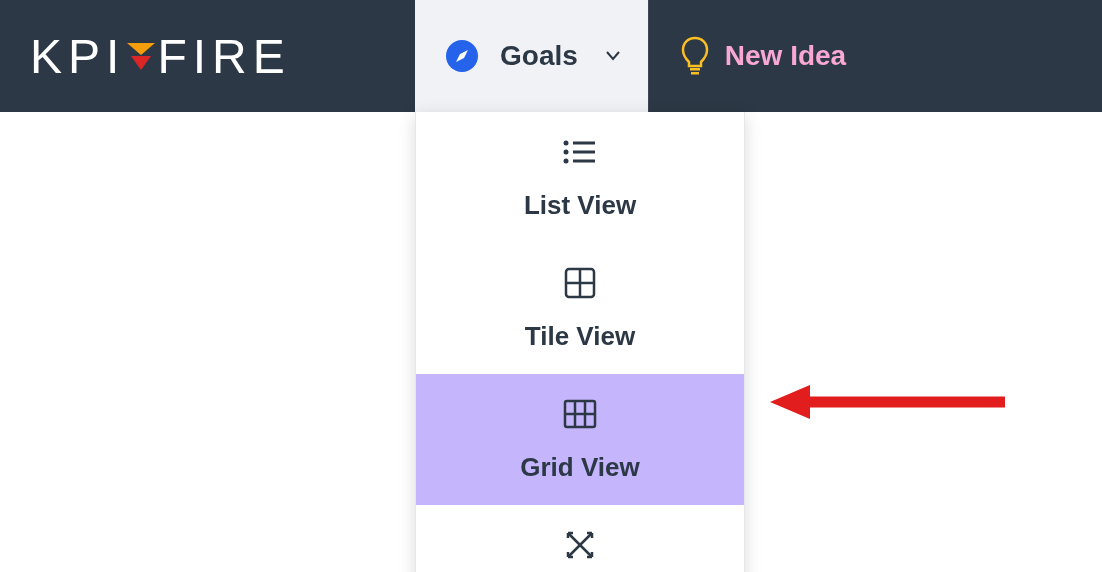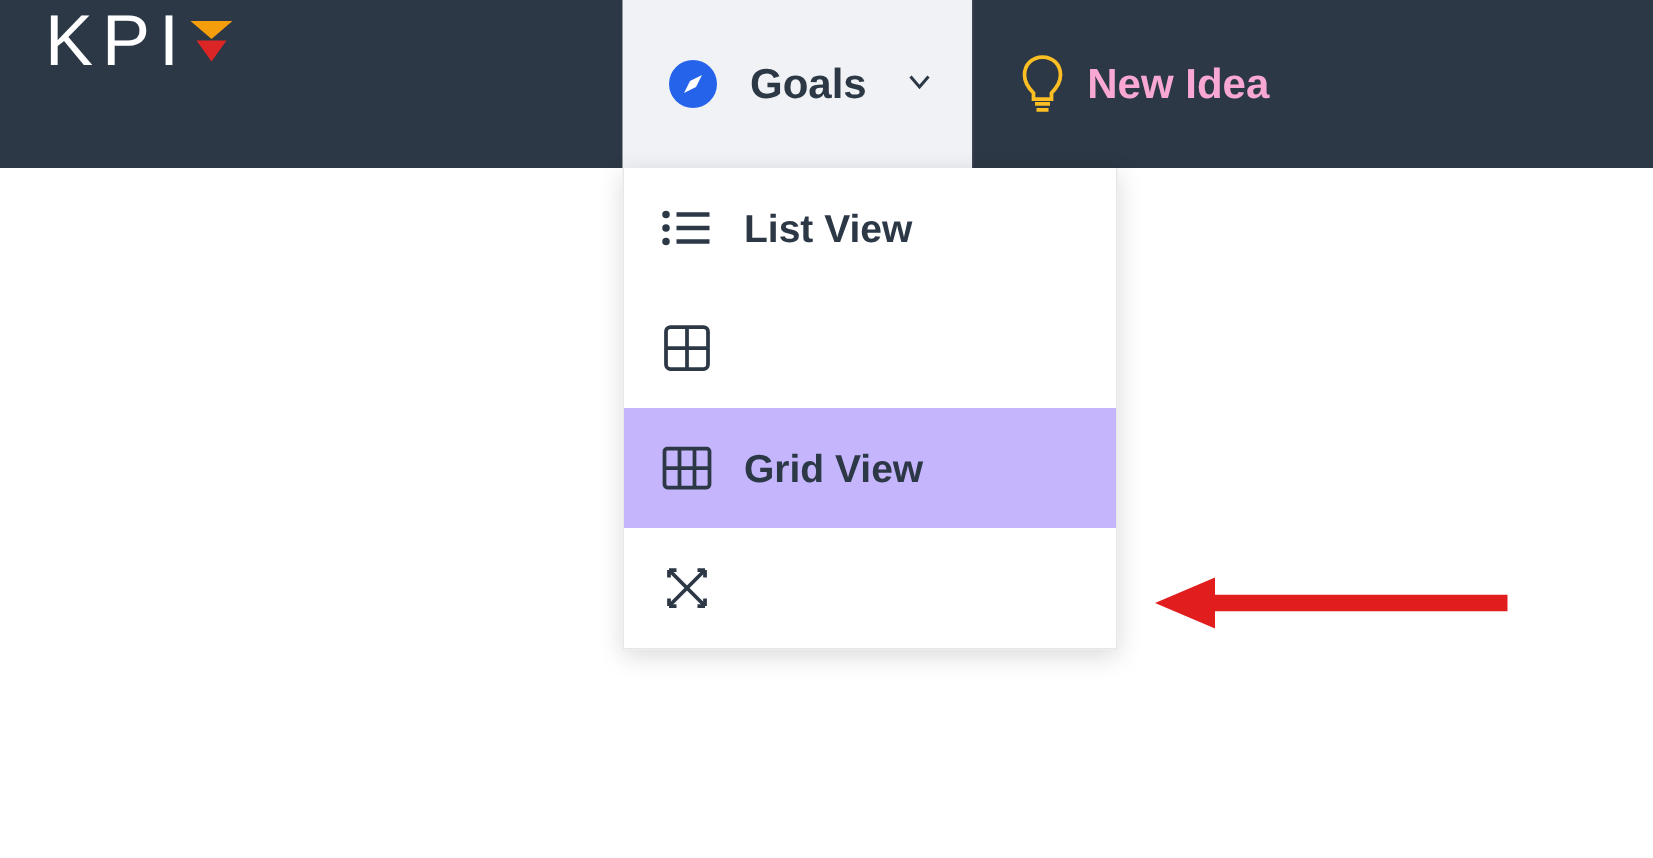--- a/index.html
+++ b/index.html
@@ -15,21 +15,21 @@
       position: relative;
     }
     .navbar {
       background: #2c3845;
       height: 112px;
       display: flex;
       align-items: stretch;
     }
     .logo-area {
       display: flex;
-      align-items: flex-start;
+      align-items: center;
       padding: 0 30px;
       width: 415px;
     }
     .logo-text {
       font-size: 48px;
       font-weight: 300;
       color: #fff;
       letter-spacing: 6px;
       display: flex;
       align-items: center;
@@ -92,20 +92,21 @@
       box-shadow: 0 4px 16px rgba(0,0,0,0.15);
       border: 1px solid #e5e7eb;
       border-top: none;
     }
     .dropdown-item {
       display: flex;
       align-items: center;
       padding: 22px 24px;
       gap: 20px;
       cursor: pointer;
+      flex-direction: column;
     }
     .dropdown-item.highlighted {
       background: #c4b5fd;
     }
     .dropdown-icon {
       width: 36px;
       height: 36px;
       display: flex;
       align-items: center;
       justify-content: center;
@@ -130,20 +131,21 @@
 <body>
 
 <div class="navbar">
   <div class="logo-area">
     <div class="logo-text">
       <span>KPI</span>
       <span class="logo-tri">
         <span class="tri-top"></span>
         <span class="tri-bottom"></span>
       </span>
+      <span>FIRE</span>
     </div>
   </div>
 
   <div class="nav-item active">
     <span class="nav-icon">
       <svg width="36" height="36" viewBox="0 0 36 36">
         <circle cx="18" cy="18" r="16" fill="#2563eb"></circle>
         <path d="M 24 12 L 20 20 L 12 24 L 16 16 Z" fill="#fff"></path>
       </svg>
     </span>
@@ -184,20 +186,21 @@
   </div>
 
   <div class="dropdown-item">
     <span class="dropdown-icon">
       <svg width="32" height="32" viewBox="0 0 32 32">
         <rect x="2" y="2" width="28" height="28" rx="3" fill="none" stroke="#2c3845" stroke-width="2.5"></rect>
         <line x1="16" y1="2" x2="16" y2="30" stroke="#2c3845" stroke-width="2.5"></line>
         <line x1="2" y1="16" x2="30" y2="16" stroke="#2c3845" stroke-width="2.5"></line>
       </svg>
     </span>
+    <span class="dropdown-label">Tile View</span>
   </div>
 
 
   <div class="dropdown-item highlighted">
     <span class="dropdown-icon">
       <svg width="34" height="30" viewBox="0 0 34 30">
         <rect x="2" y="2" width="30" height="26" rx="2" fill="none" stroke="#2c3845" stroke-width="2.5"></rect>
         <line x1="12" y1="2" x2="12" y2="28" stroke="#2c3845" stroke-width="2.5"></line>
         <line x1="22" y1="2" x2="22" y2="28" stroke="#2c3845" stroke-width="2.5"></line>
         <line x1="2" y1="15" x2="32" y2="15" stroke="#2c3845" stroke-width="2.5"></line>

